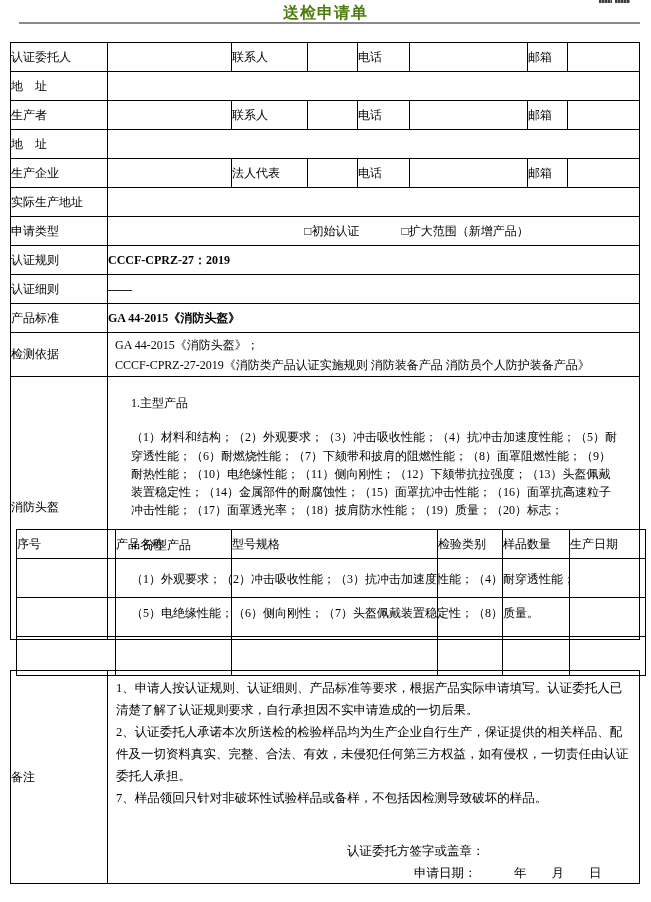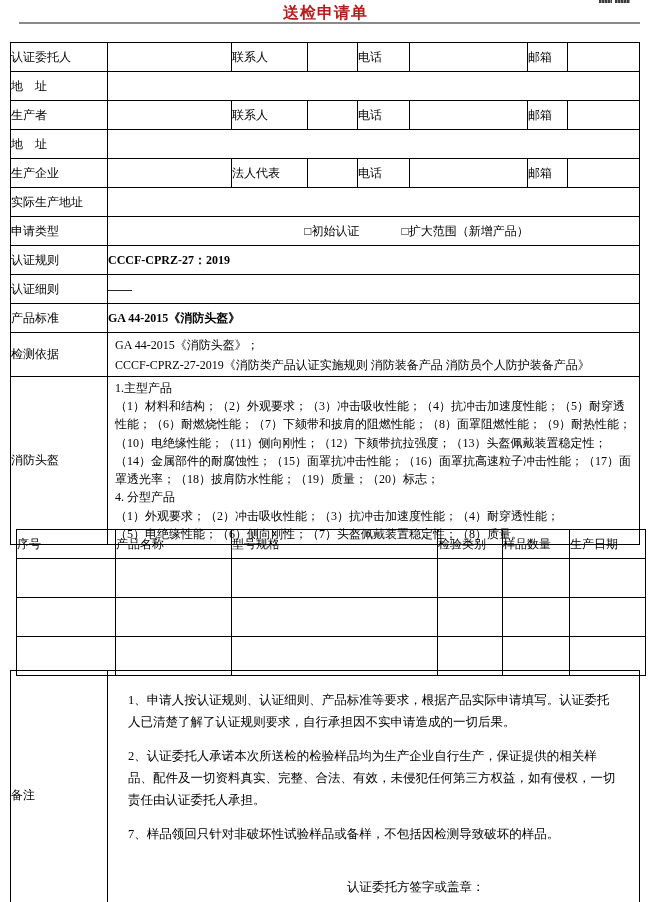--- a/index.html
+++ b/index.html
@@ -4,21 +4,21 @@
 <style>
   html,body{margin:0;padding:0;}
   body{
     width:651px;height:902px;background:#ffffff;color:#000;
     font-family:"Liberation Serif","DejaVu Serif",serif;
   }
   .page{position:relative;width:651px;height:902px;overflow:hidden;background:#fff;}
 
   .doc-title{
     position:absolute;top:3px;left:0;width:651px;
-    text-align:center;font-size:16px;font-weight:bold;color:#b91c1c;
+    text-align:center;font-size:16px;font-weight:bold;color:#4d7c0f;
     letter-spacing:1px;
   }
   .title-rule{
     position:absolute;left:19px;top:22px;width:621px;height:2px;background:#8a8a8a;
   }
   .corner-frag{position:absolute;top:0;left:599px;width:34px;height:4px;}
   .corner-frag span{
     display:inline-block;vertical-align:top;height:3px;margin-right:3px;
     background:repeating-linear-gradient(90deg,#3c3c3c 0 2px,#9a9a9a 2px 3px);
   }
@@ -39,23 +39,23 @@
   tr.h166 td{height:166px;}
   tr.h38 td{height:38px;}
   tr.h205 td{height:205px;}
 
   .lbl{text-align:left;}
   .ctr{text-align:left;font-weight:bold;}
   .opt-cell{text-align:center;padding-left:86px;}
   .opt1{margin-right:42px;}
   .txt2{padding:1px 6px 0 7px;line-height:20px;text-align:left;}
   .items{padding:1px 6px 0 7px;line-height:18.3px;text-align:left;}
-  .items p{margin:0;}
+  .items p{margin:16px;}
   .remark-cell{vertical-align:top;padding:6px 9px 0 8px;line-height:22px;font-size:12.5px;text-align:left;}
-  .remark-cell p{margin:12px;}
+  .remark-cell p{margin:0;}
   .sig-line{margin-top:32px;margin-left:231px;line-height:20px;}
   .date-line{margin-top:2px;margin-left:298px;line-height:20px;}
 </style>
 </head>
 <body>
 
 <div class="page">
 
   <div class="doc-title">送检申请单</div>
   <div class="corner-frag"><span class="m1"></span><span class="m2"></span></div>

